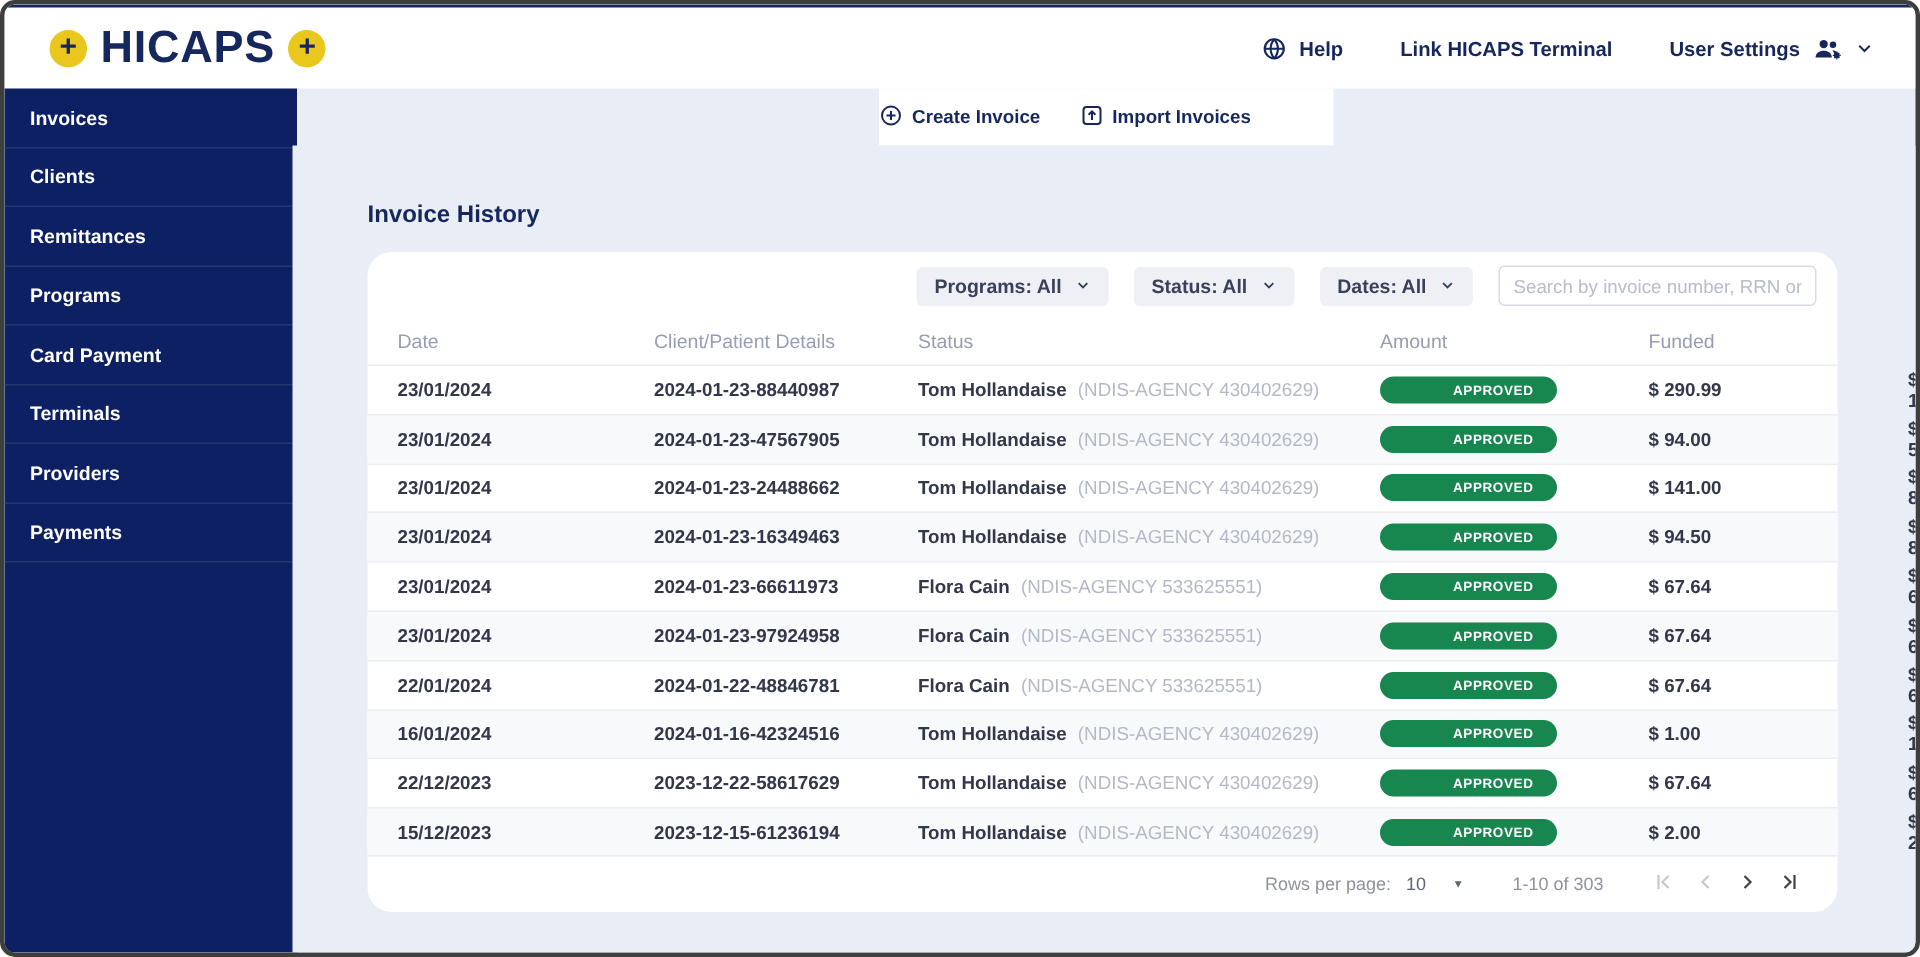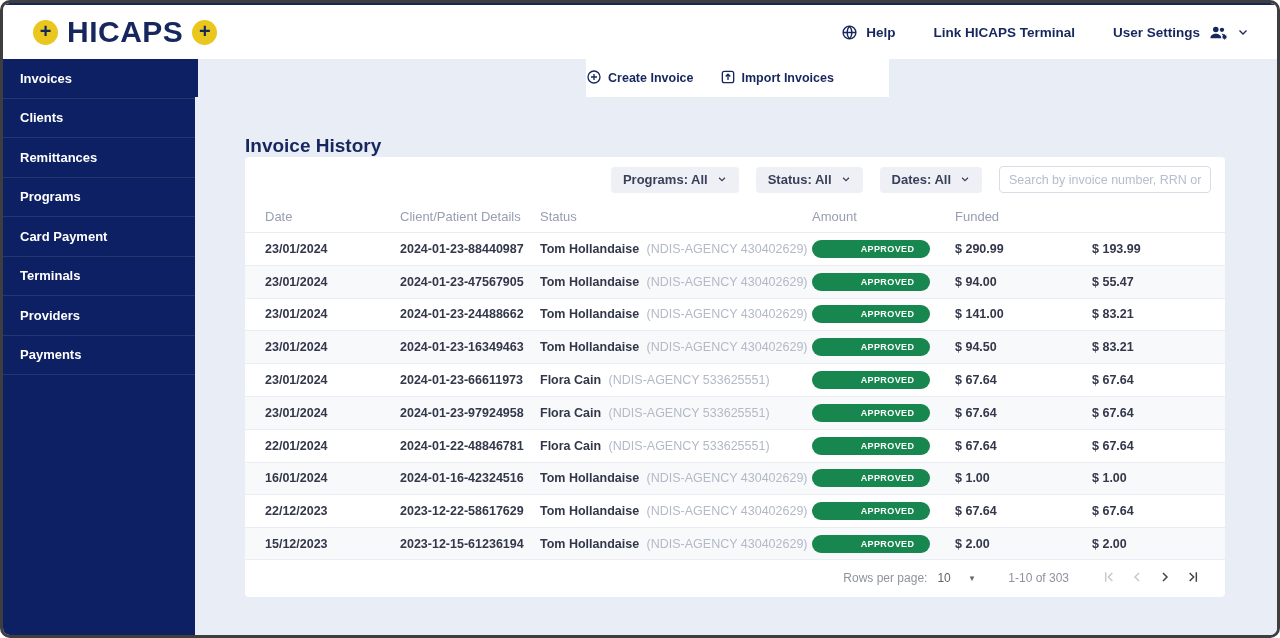--- a/index.html
+++ b/index.html
@@ -18,31 +18,31 @@
   
   .body { flex:1; display:flex; min-height:0; }
   .sidebar { width:195px; flex:0 0 195px; background:#0d2063; }
   .side-item { height:39.5px; display:flex; align-items:center; padding-left:17px; color:#fff; font-size:13px; font-weight:bold; border-bottom:1px solid #26366f; cursor:pointer; }
 
   .main { flex:1; display:flex; flex-direction:column; min-width:0;align-items:center; }
   .action-bar { height:38px; flex:0 0 38px; background:#fff; display:flex; align-items:center; justify-content:flex-end; gap:26px; padding-right:55px; }
   .action-btn { display:flex; align-items:center; gap:6px; color:#16275e; font-size:12.5px; font-weight:bold; cursor:pointer; }
 
   .content { flex:1; background:#e9edf5; padding:0 55px 0 50px; overflow:hidden; }
-  .page-title { margin-top:38px; font-size:19px; font-weight:bold; color:#16275e; }
+  .page-title { margin-top:38px; margin-bottom:15px; font-size:16px; font-weight:bold; color:#16275e; }
 
   
-  .card { background:#fff; border-radius:4px; width:980px; }
+  .card { background:#fff; border-radius:16px; width:980px; }
   .filters { display:flex; align-items:center; justify-content:flex-end; gap:17px; padding:9px 14px 7px 0; }
   .chip { height:26px; background:#eef0f5; border-radius:4px; display:flex; align-items:center; gap:9px; padding:0 12px; font-size:13px; font-weight:bold; color:#39415a; cursor:pointer; }
   .chip svg { color:#39415a; }
   .search-box { width:212px; height:27px; border:1px solid #d8dce5; border-radius:4px; padding:0 9px; font-size:12.5px; color:#39415a; outline:none; font-family:"Liberation Sans", sans-serif; }
   .search-box::placeholder { color:#b6bdcc; }
 
-  .thead-row, .trow { display:grid; grid-template-columns:135px 140px 272px 143px 137px 1fr; align-items:center; padding-left:20px; }
+  .thead-row, .trow { display:grid; grid-template-columns:135px 140px 272px 143px 137px 1fr; align-items:center; padding-left:20px;gap:36px; }
   .thead-row { height:32px; color:#979eb2; font-size:13px; }
   .th { display:flex; align-items:center; gap:6px; }
   .info-icon { color:#5b67c7; display:flex; }
   .tbody .trow { height:32.8px; border-top:1px solid #ebedf2; font-size:12.5px; cursor:pointer; }
   .tbody .trow:nth-child(even) { background:#f8f9fb; }
   .tbody .trow:last-child { border-bottom:1px solid #ebedf2; }
   .c-date, .c-invoice, .c-amount, .c-funded { font-weight:bold; color:#32374a; }
   .c-client { color:#32374a; white-space:nowrap; overflow:hidden; }
   .client-name { font-weight:bold; }
   .client-agency { color:#b3b9c7; margin-left:4px; }

